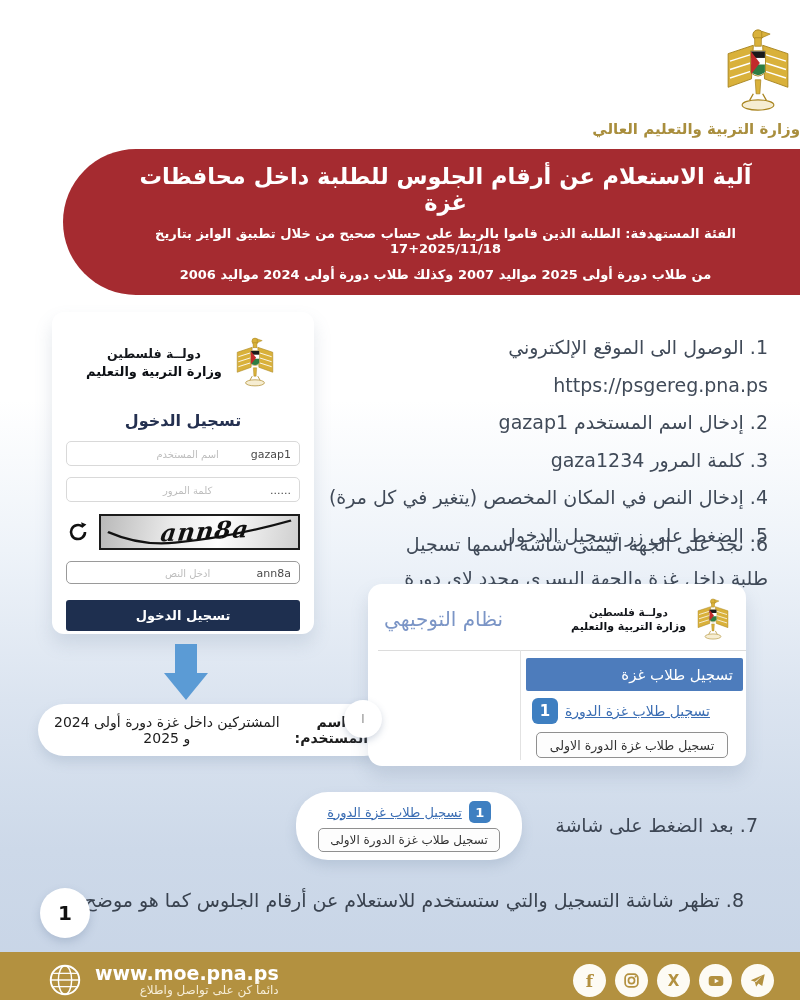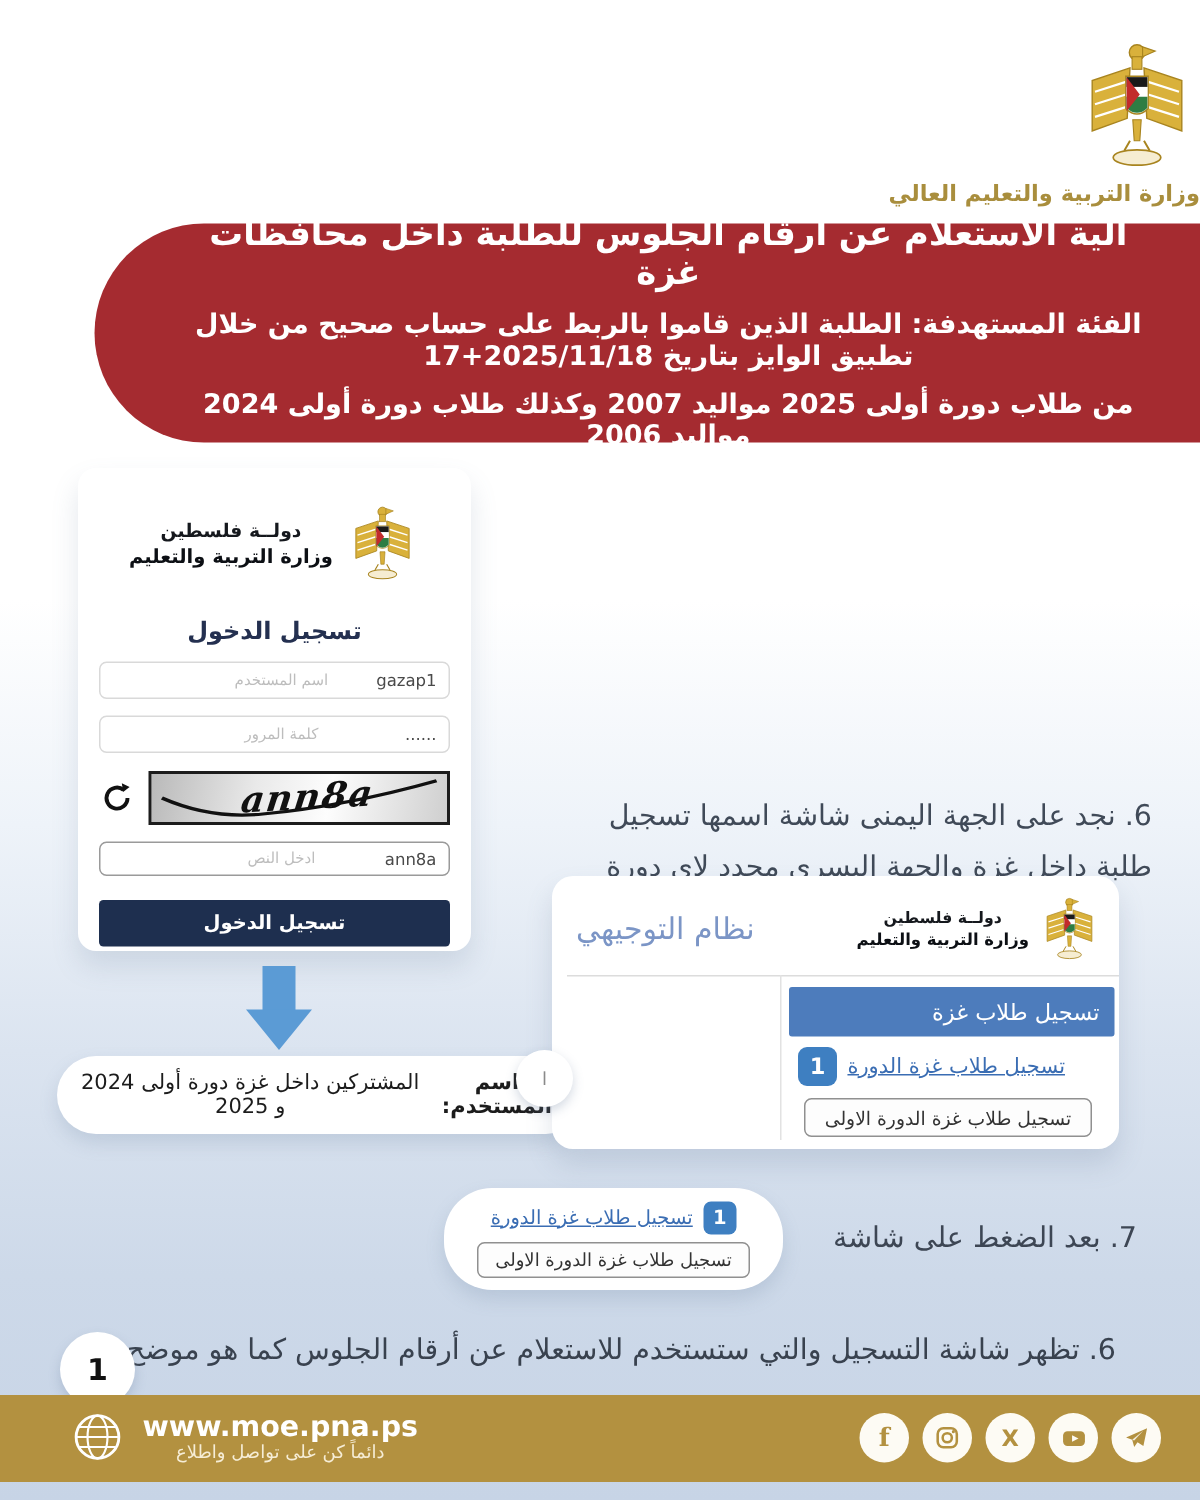--- a/index.html
+++ b/index.html
@@ -13,21 +13,21 @@
   .emblem-top{position:absolute;top:24px;left:0;right:0;display:flex;flex-direction:column;align-items:flex-end;}
   .emblem-top svg{width:84px;height:92px;}
   .ministry-name{margin-top:4px;color:#a98e3d;font-weight:bold;font-size:15px;}
   
   .banner{
     position:absolute;top:149px;left:63px;right:0;height:146px;background:#a52b30;
     border-radius:73px 0 0 73px;color:#fff;display:flex;flex-direction:column;justify-content:center;
     gap:11px;text-align:center;padding:10px 24px 10px 52px;direction:rtl;
   }
   .banner-title{font-size:22.5px;font-weight:bold;}
-  .banner-sub{font-size:18px;font-weight:bold;}
+  .banner-sub{font-size:13px;font-weight:bold;}
   
   .steps-block{position:absolute;top:329px;right:32px;width:470px;direction:rtl;text-align:right;
     font-size:19px;color:#404a58;line-height:37.5px;}
   .step6{position:absolute;top:503px;right:32px;width:398px;direction:rtl;
     font-size:19px;color:#404a58;line-height:34px;margin-top:24px;}
   
   .login-card{position:absolute;top:312px;left:52px;width:262px;height:322px;background:#fff;
     border-radius:12px;box-shadow:0 10px 18px rgba(100,120,150,.18);}
   .lc-header{margin:10px 10px 0;height:80px;display:flex;direction:rtl;align-items:center;justify-content:center;gap:8px;}
   .lc-header svg{width:50px;height:58px;flex:0 0 auto;}
@@ -88,25 +88,25 @@
     box-shadow:0 6px 12px rgba(110,130,160,.22);}
   .p-row{margin-top:9px;display:flex;direction:rtl;align-items:center;justify-content:center;gap:7px;}
   .p-link{font-size:13px;color:#3a6db3;text-decoration:underline;cursor:pointer;}
   .p-tooltip{margin:5px auto 0;width:182px;height:24px;font-size:12px;}
   
   .step8-text{position:absolute;top:889px;right:56px;direction:rtl;font-size:19px;color:#39424f;}
   .page-badge{position:absolute;top:888px;left:40px;width:50px;height:50px;background:#fff;border-radius:50%;
     box-shadow:0 4px 8px rgba(110,130,160,.3);display:flex;align-items:center;justify-content:center;
     font-size:20px;font-weight:bold;color:#111;}
   
-  .footer{position:absolute;bottom:12px;left:0;right:0;height:58px;background:#b39140;}
+  .footer{position:absolute;bottom:0;left:0;right:0;height:48px;background:#b39140;}
   .f-left{position:absolute;left:46px;top:9px;display:flex;align-items:center;gap:11px;}
   .f-globe{width:38px;height:38px;}
   .f-url{font-size:19px;font-weight:bold;color:#fff;line-height:20px;}
-  .f-tagline{font-size:12px;color:#f6edd6;direction:rtl;text-align:center;margin-top:0;}
+  .f-tagline{font-size:12px;color:#f6edd6;direction:rtl;margin-top:0;}
   .f-icons{position:absolute;right:26px;top:12px;display:flex;gap:9px;}
   .f-circle{width:33px;height:33px;background:#fdfbf4;border-radius:50%;display:flex;align-items:center;
     justify-content:center;color:#b39140;cursor:pointer;}
   .f-circle .glyph-f{font-family:"DejaVu Serif",serif;font-weight:bold;font-size:17px;}
   .f-circle .glyph-x{font-weight:bold;font-size:15px;}
   .hidden-defs{position:absolute;width:0;height:0;overflow:hidden;}
 </style>
 </head>
 <body>
 
@@ -140,20 +140,27 @@
       </svg>
     <div class="ministry-name">وزارة التربية والتعليم العالي</div>
   </div>
 
   <div class="banner">
     <div class="banner-title">آلية الاستعلام عن أرقام الجلوس للطلبة داخل محافظات غزة</div>
     <div class="banner-sub">الفئة المستهدفة: الطلبة الذين قاموا بالربط على حساب صحيح من خلال تطبيق الوايز بتاريخ 2025/11/18+17</div>
     <div class="banner-sub">من طلاب دورة أولى 2025 مواليد 2007 وكذلك طلاب دورة أولى 2024 مواليد 2006</div>
   </div>
 
+  <div class="steps-block">
+    <div>1. الوصول الى الموقع الإلكتروني https://psgereg.pna.ps</div>
+    <div>2. إدخال اسم المستخدم gazap1</div>
+    <div>3. كلمة المرور gaza1234</div>
+    <div>4. إدخال النص في المكان المخصص  (يتغير في كل مرة)</div>
+    <div>5. الضغط على زر تسجيل الدخول</div>
+  </div>
 
   <div class="step6">6. نجد على الجهة اليمنى شاشة اسمها تسجيل طلبة داخل غزة والجهة اليسرى محدد لاي دورة</div>
 
   <div class="login-card">
     <div class="lc-header">
       <svg viewBox="0 0 90 95">
           <use href="#eagle-sym"></use>
         </svg>
       <div class="lc-htext">
         <div class="lc-state">دولــة فلسطين</div>
@@ -222,21 +229,21 @@
 
   <div class="step7-text">7. بعد الضغط على شاشة</div>
   <div class="step7-pill">
     <div class="p-row">
       <span class="badge small">1</span>
       <span class="p-link">تسجيل طلاب غزة الدورة</span>
     </div>
     <div class="tooltip-box p-tooltip">تسجيل طلاب غزة الدورة الاولى</div>
   </div>
 
-  <div class="step8-text">6. تظهر شاشة التسجيل والتي ستستخدم للاستعلام عن أرقام الجلوس كما هو موضح</div>
+  <div class="step8-text">8. تظهر شاشة التسجيل والتي ستستخدم للاستعلام عن أرقام الجلوس كما هو موضح</div>
 
   <div class="page-badge">1</div>
 
   <div class="footer">
     <div class="f-left">
       <svg class="f-globe" viewBox="0 0 40 40">
         <circle cx="20" cy="20" r="15" fill="none" stroke="#fff" stroke-width="2"></circle>
         <ellipse cx="20" cy="20" rx="7" ry="15" fill="none" stroke="#fff" stroke-width="1.5"></ellipse>
         <line x1="5" y1="20" x2="35" y2="20" stroke="#fff" stroke-width="1.5"></line>
         <line x1="7.5" y1="13" x2="32.5" y2="13" stroke="#fff" stroke-width="1.3"></line>

